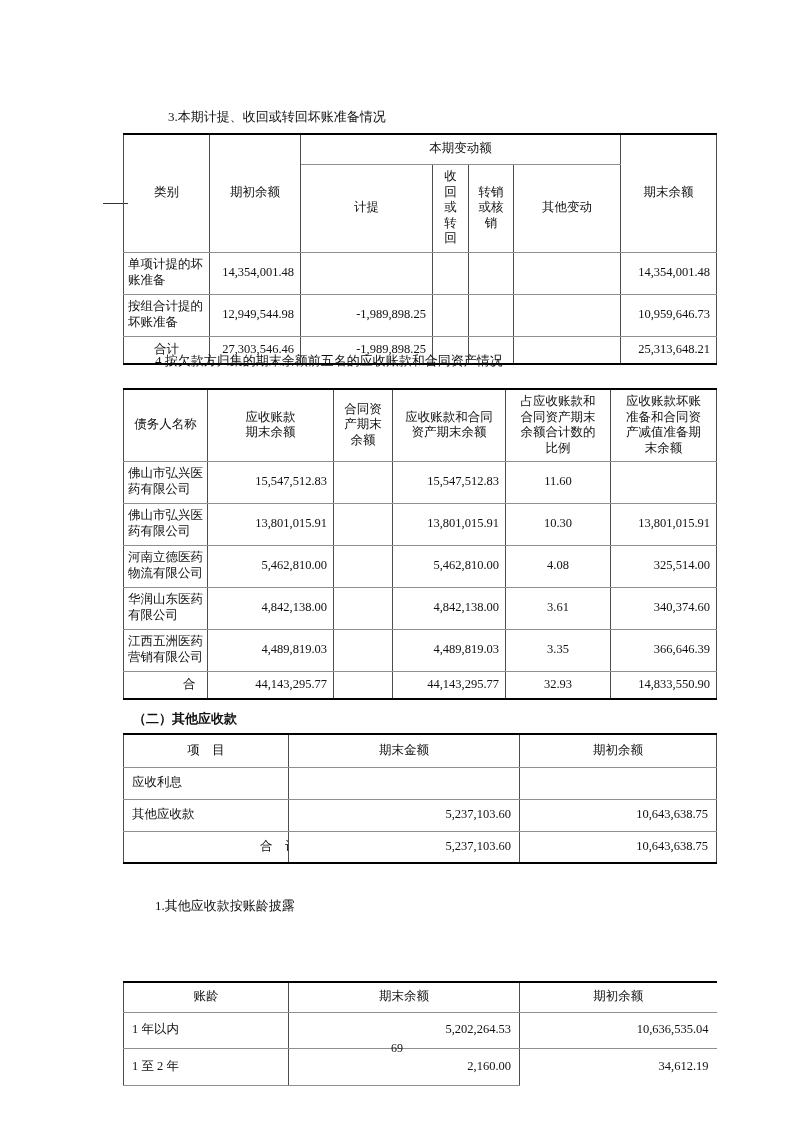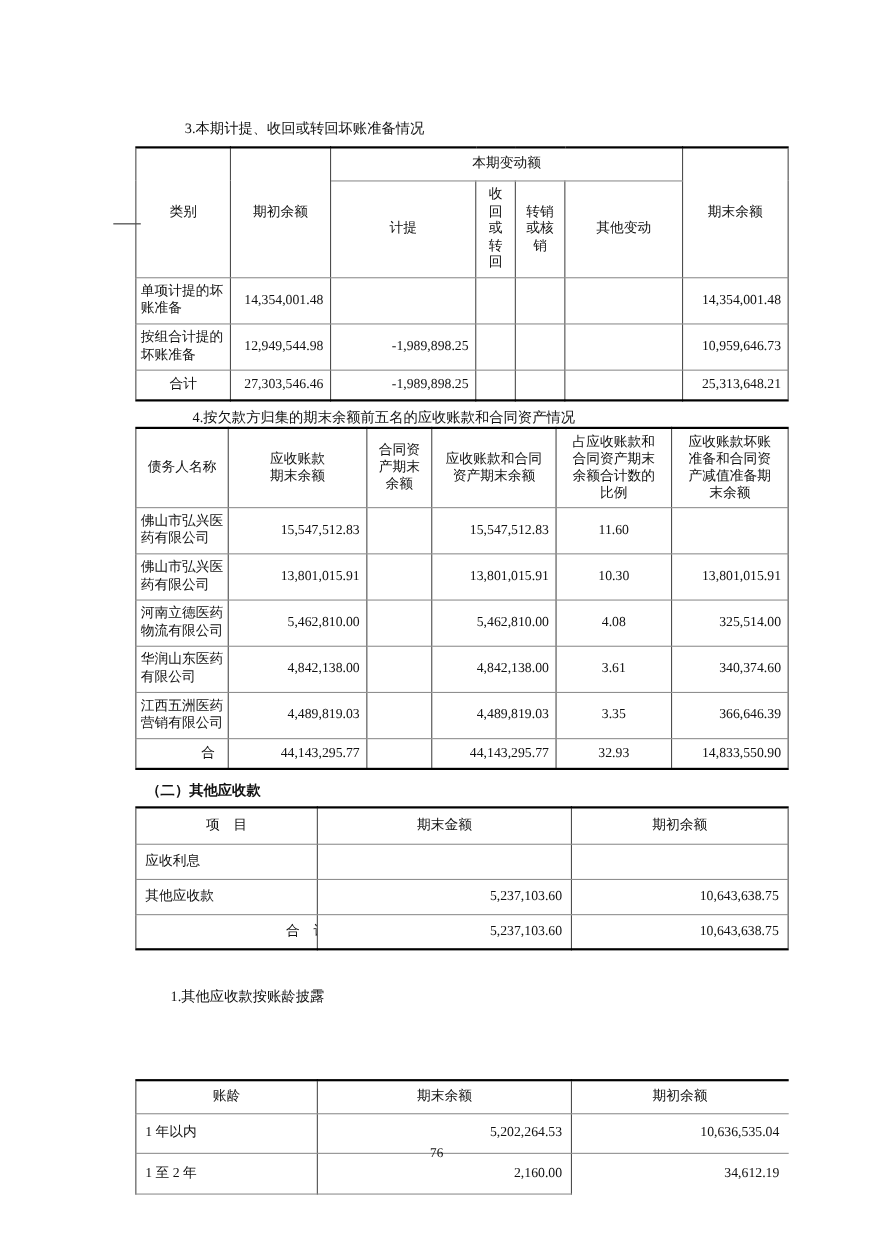--- a/index.html
+++ b/index.html
@@ -96,21 +96,21 @@
         <td class="num">27,303,546.46</td>
         <td class="num">-1,989,898.25</td>
         <td class="num"></td>
         <td class="num"></td>
         <td class="num"></td>
         <td class="num">25,313,648.21</td>
       </tr>
     </tbody>
   </table>
 
-  <div class="sec-title" style="left:155px; top:371px;margin-left:20px;">4.按欠款方归集的期末余额前五名的应收账款和合同资产情况</div>
+  <div class="sec-title" style="left:155px; top:352px;">4.按欠款方归集的期末余额前五名的应收账款和合同资产情况</div>
 
   <table id="tb2" style="left:123px; top:388px;">
     <colgroup>
       <col style="width:84px">
         <col style="width:126px">
         <col style="width:59px">
       <col style="width:113px">
         <col style="width:105px">
         <col style="width:106px">
     </colgroup>
@@ -236,15 +236,15 @@
         <td class="num pr8 no-r">10,636,535.04</td>
       </tr>
       <tr class="last" style="height:37px">
         <td class="lft pl8">1 至 2 年</td>
         <td class="num pr8">2,160.00</td>
         <td class="num pr8 no-r no-b">34,612.19</td>
       </tr>
     </tbody>
   </table>
 
-  <div class="page-num">76</div>
+  <div class="page-num">69</div>
 
 </div>
 
 </body></html>

